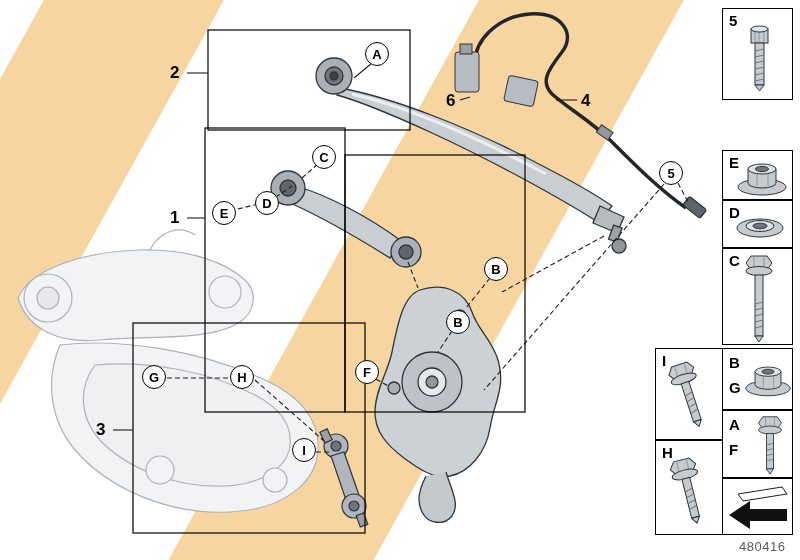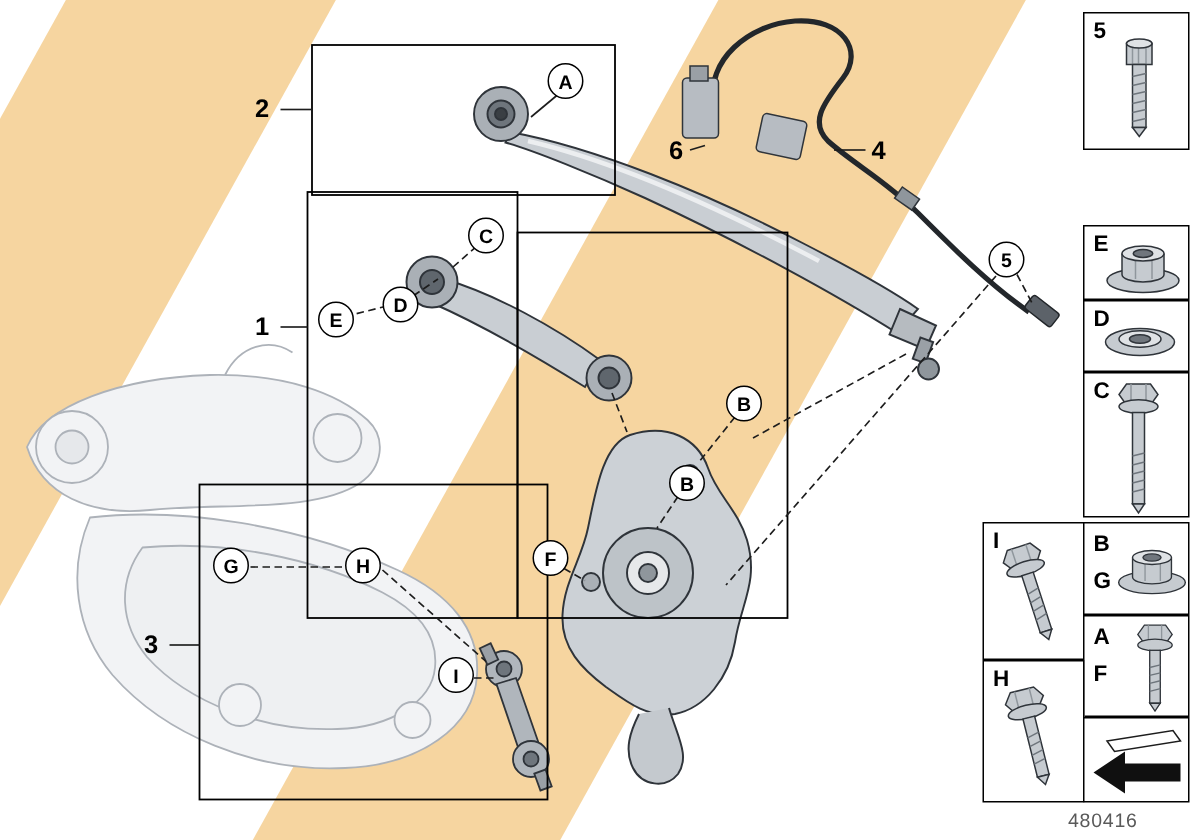--- a/index.html
+++ b/index.html
@@ -9,21 +9,21 @@
   .stripe1 { left:55px; width:180px; }
   .stripe2 { left:490px; width:205px; }
   .drawing-svg { position:absolute; left:0; top:0; width:800px; height:560px; }
   .numlabel { position:absolute; font-size:17px; font-weight:bold; color:#000; line-height:1; }
   .callout { position:absolute; width:24px; height:24px; border:1.5px solid #000; border-radius:50%; background:#fff;
              display:flex; align-items:center; justify-content:center; font-size:13px; font-weight:bold; color:#000; z-index:5; }
   .legend-cell { position:absolute; border:1px solid #000; background:#fff; z-index:6; }
   .legend-letter { position:absolute; left:6px; top:3px; font-size:15px; font-weight:bold; color:#000; }
   .legend-letter.second { top:auto; }
   .icon-abs { position:absolute; }
-  .watermark { position:absolute; left:712px; top:539px; font-size:13px; color:#5a5a5a; z-index:6; letter-spacing:0.5px; }
+  .watermark { position:absolute; left:739px; top:539px; font-size:13px; color:#5a5a5a; z-index:6; letter-spacing:0.5px; }
 </style>
 </head>
 <body>
 
 <div class="stage">
 
   <div class="stripe stripe1" style="background: rgb(246, 213, 160);"></div>
   <div class="stripe stripe2" style="background: rgb(246, 213, 160);"></div>
 
   <svg class="drawing-svg" viewBox="0 0 800 560">

